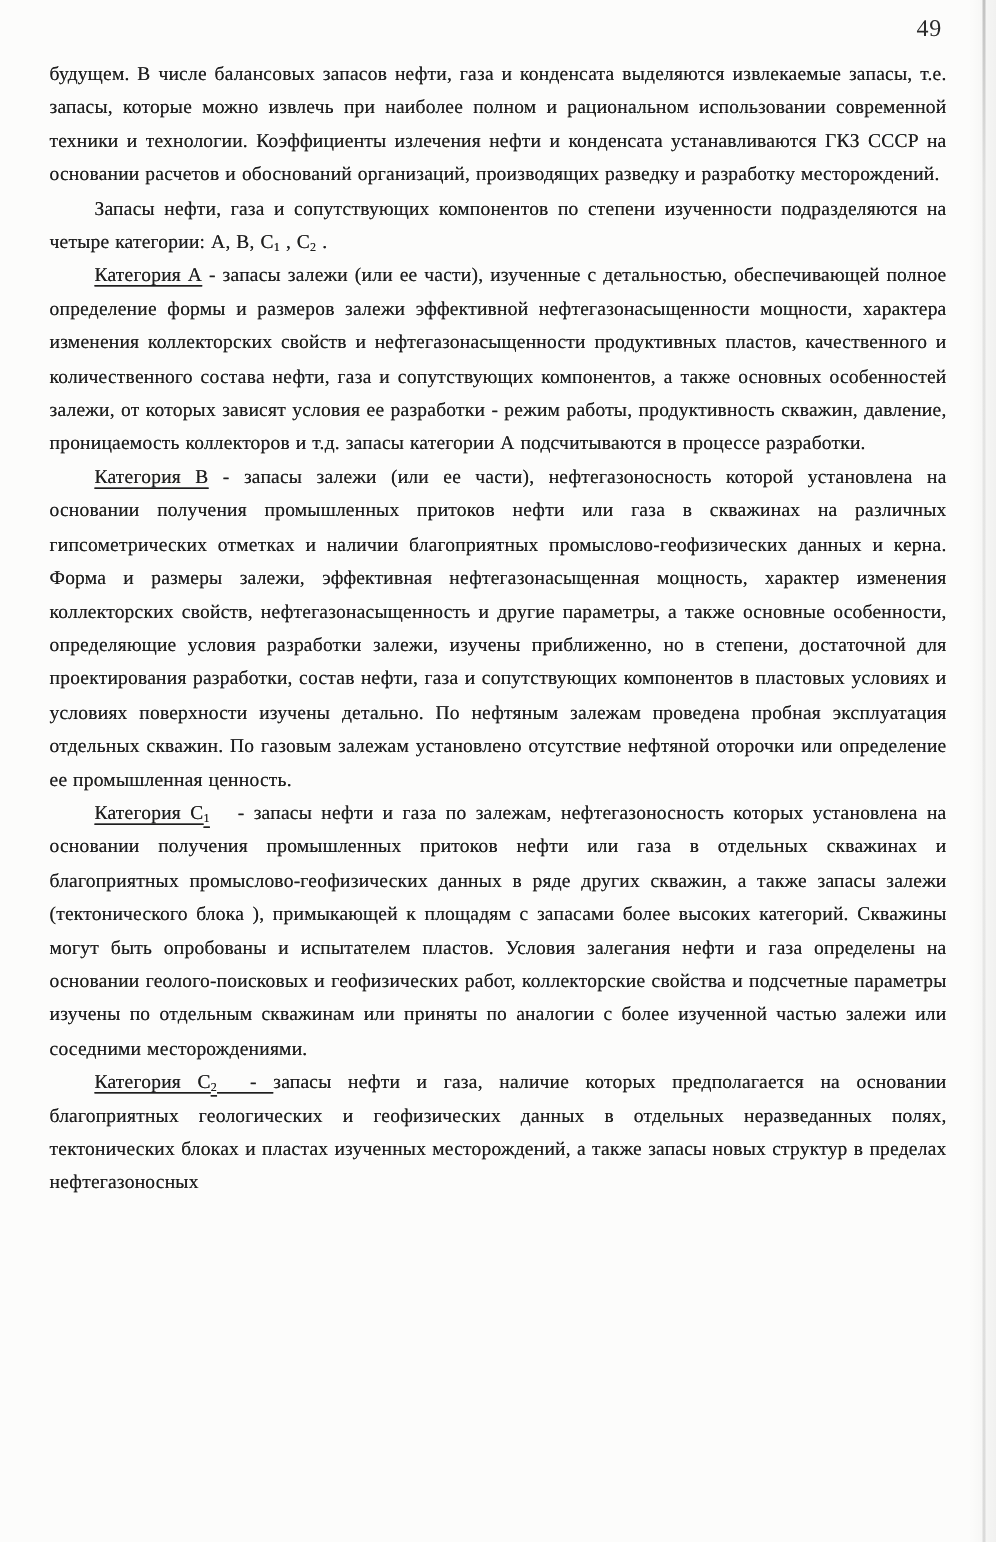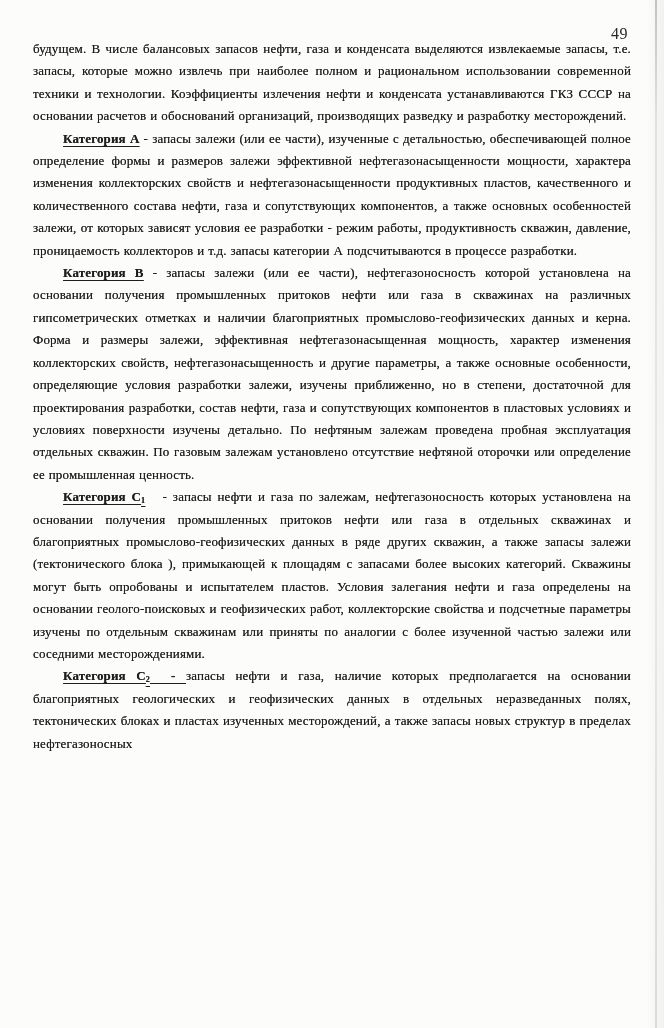--- a/index.html
+++ b/index.html
@@ -34,21 +34,21 @@
     height: 100%;
     background: linear-gradient(to bottom,
       rgba(110,110,110,0.38) 0%,
       rgba(150,150,150,0.22) 12%,
       rgba(160,160,160,0.16) 55%,
       rgba(140,140,140,0.26) 100%);
     pointer-events: none;
   }
   .page-number {
     position: absolute;
-    top: 25px;
+    top: 11px;
     right: 36px;
     font-size: 16px;
     letter-spacing: 0.5px;
     color: #2a2a2a;
   }
   .text-block {
     position: absolute;
     left: 33px;
     top: 38px;
     width: 598px;
@@ -64,35 +64,35 @@
     margin: 0;
     padding: 0;
   }
   .text-block p.indent {
     text-indent: 30px;
   }
   .u {
     text-decoration: underline;
     text-decoration-thickness: 1px;
     text-underline-offset: 3px;
-    font-weight: bold;
   }
   .sub {
     font-size: 0.62em;
     vertical-align: -0.28em;
     line-height: 0;
   }
 </style>
 </head>
 <body>
 
 <div class="page">
   <div class="scan-edge"></div>
   <div class="scan-line"></div>
   <div class="page-number">49</div>
   <div class="text-block">
       <p class=""><span>будущем. В числе балансовых запасов нефти, газа и конденсата выделяются извлекаемые запасы, т.е. запасы, которые можно извлечь при наиболее полном и рациональном использовании современной техники и технологии. Коэффициенты излечения нефти и конденсата устанавливаются ГКЗ СССР на основании расчетов и обоснований организаций, производящих разведку и разработку месторождений.</span></p>
+      <p class="indent"><span>Запасы нефти, газа и сопутствующих компонентов по степени изученности подразделяются на четыре категории: А, В, С</span><span class="sub">1</span><span> , С</span><span class="sub">2</span><span> .</span></p>
       <p class="indent"><span class="u">Категория А</span><span> - запасы залежи (или ее части), изученные с детальностью, обеспечивающей полное определение формы и размеров залежи эффективной нефтегазонасыщенности мощности, характера изменения коллекторских свойств и нефтегазонасыщенности продуктивных пластов, качественного и количественного состава нефти, газа и сопутствующих компонентов, а также основных особенностей залежи, от которых зависят условия ее разработки - режим работы, продуктивность скважин, давление, проницаемость коллекторов и т.д. запасы категории А подсчитываются в процессе разработки.</span></p>
       <p class="indent"><span class="u">Категория В</span><span> - запасы залежи (или ее части), нефтегазоносность которой установлена на основании получения промышленных притоков нефти или газа в скважинах на различных гипсометрических отметках и наличии благоприятных промыслово-геофизических данных и керна. Форма и размеры залежи, эффективная нефтегазонасыщенная мощность, характер изменения коллекторских свойств, нефтегазонасыщенность и другие параметры, а также основные особенности, определяющие условия разработки залежи, изучены приближенно, но в степени, достаточной для проектирования разработки, состав нефти, газа и сопутствующих компонентов в пластовых условиях и условиях поверхности изучены детально. По нефтяным залежам проведена пробная эксплуатация отдельных скважин. По газовым залежам установлено отсутствие нефтяной оторочки или определение ее промышленная ценность.</span></p>
       <p class="indent"><span class="u">Категория С</span><span class="u sub">1</span><span>&nbsp;&nbsp; - запасы нефти и газа по залежам, нефтегазоносность которых установлена на основании получения промышленных притоков нефти или газа в отдельных скважинах и благоприятных промыслово-геофизических данных в ряде других скважин, а также запасы залежи (тектонического блока ), примыкающей к площадям с запасами более высоких категорий. Скважины могут быть опробованы и испытателем пластов. Условия залегания нефти и газа определены на основании геолого-поисковых и геофизических работ, коллекторские свойства и подсчетные параметры изучены по отдельным скважинам или приняты по аналогии с более изученной частью залежи или соседними месторождениями.</span></p>
       <p class="indent"><span class="u">Категория С</span><span class="u sub">2</span><span class="u">&nbsp; - </span><span>запасы нефти и газа, наличие которых предполагается на основании благоприятных геологических и геофизических данных в отдельных неразведанных полях, тектонических блоках и пластах изученных месторождений, а также запасы новых структур в пределах нефтегазоносных</span></p>
     </div>
 </div>
 
 </body></html>

